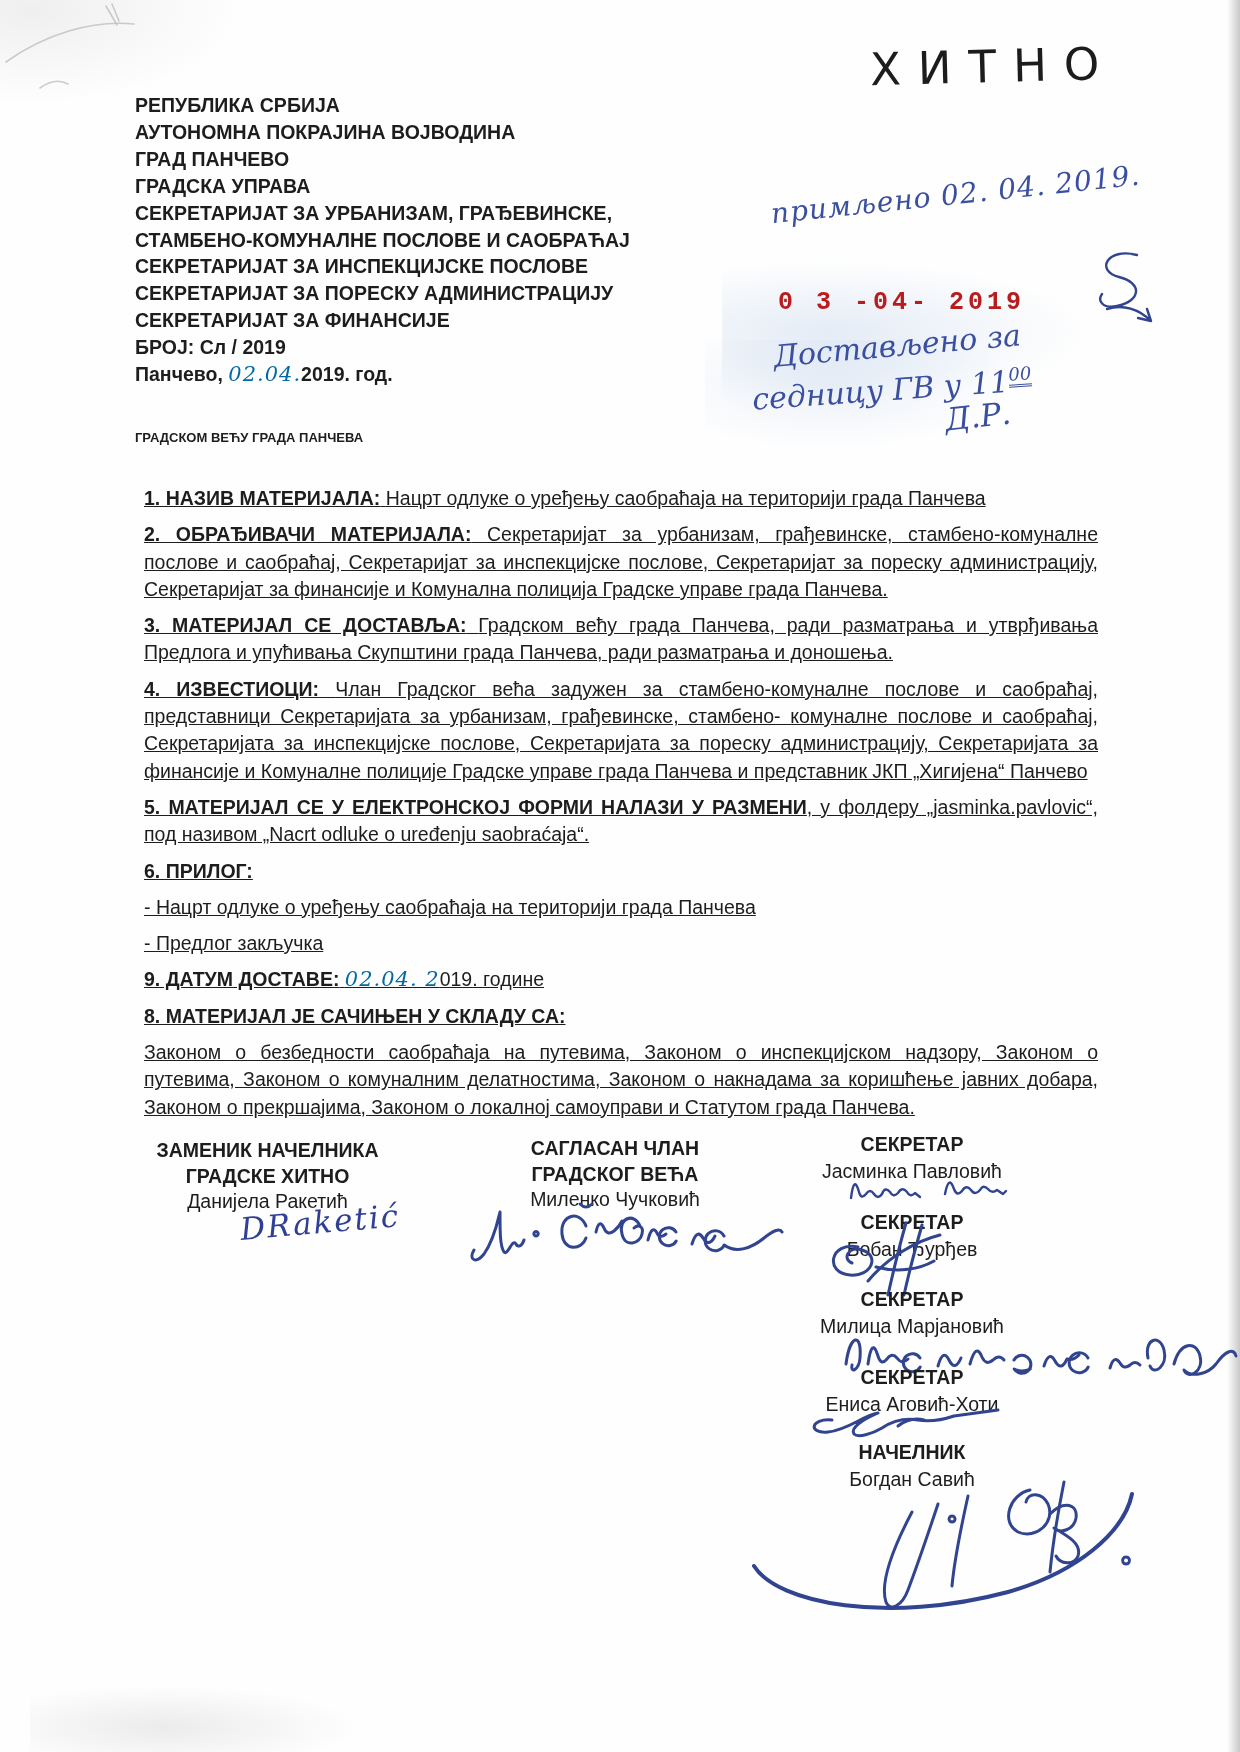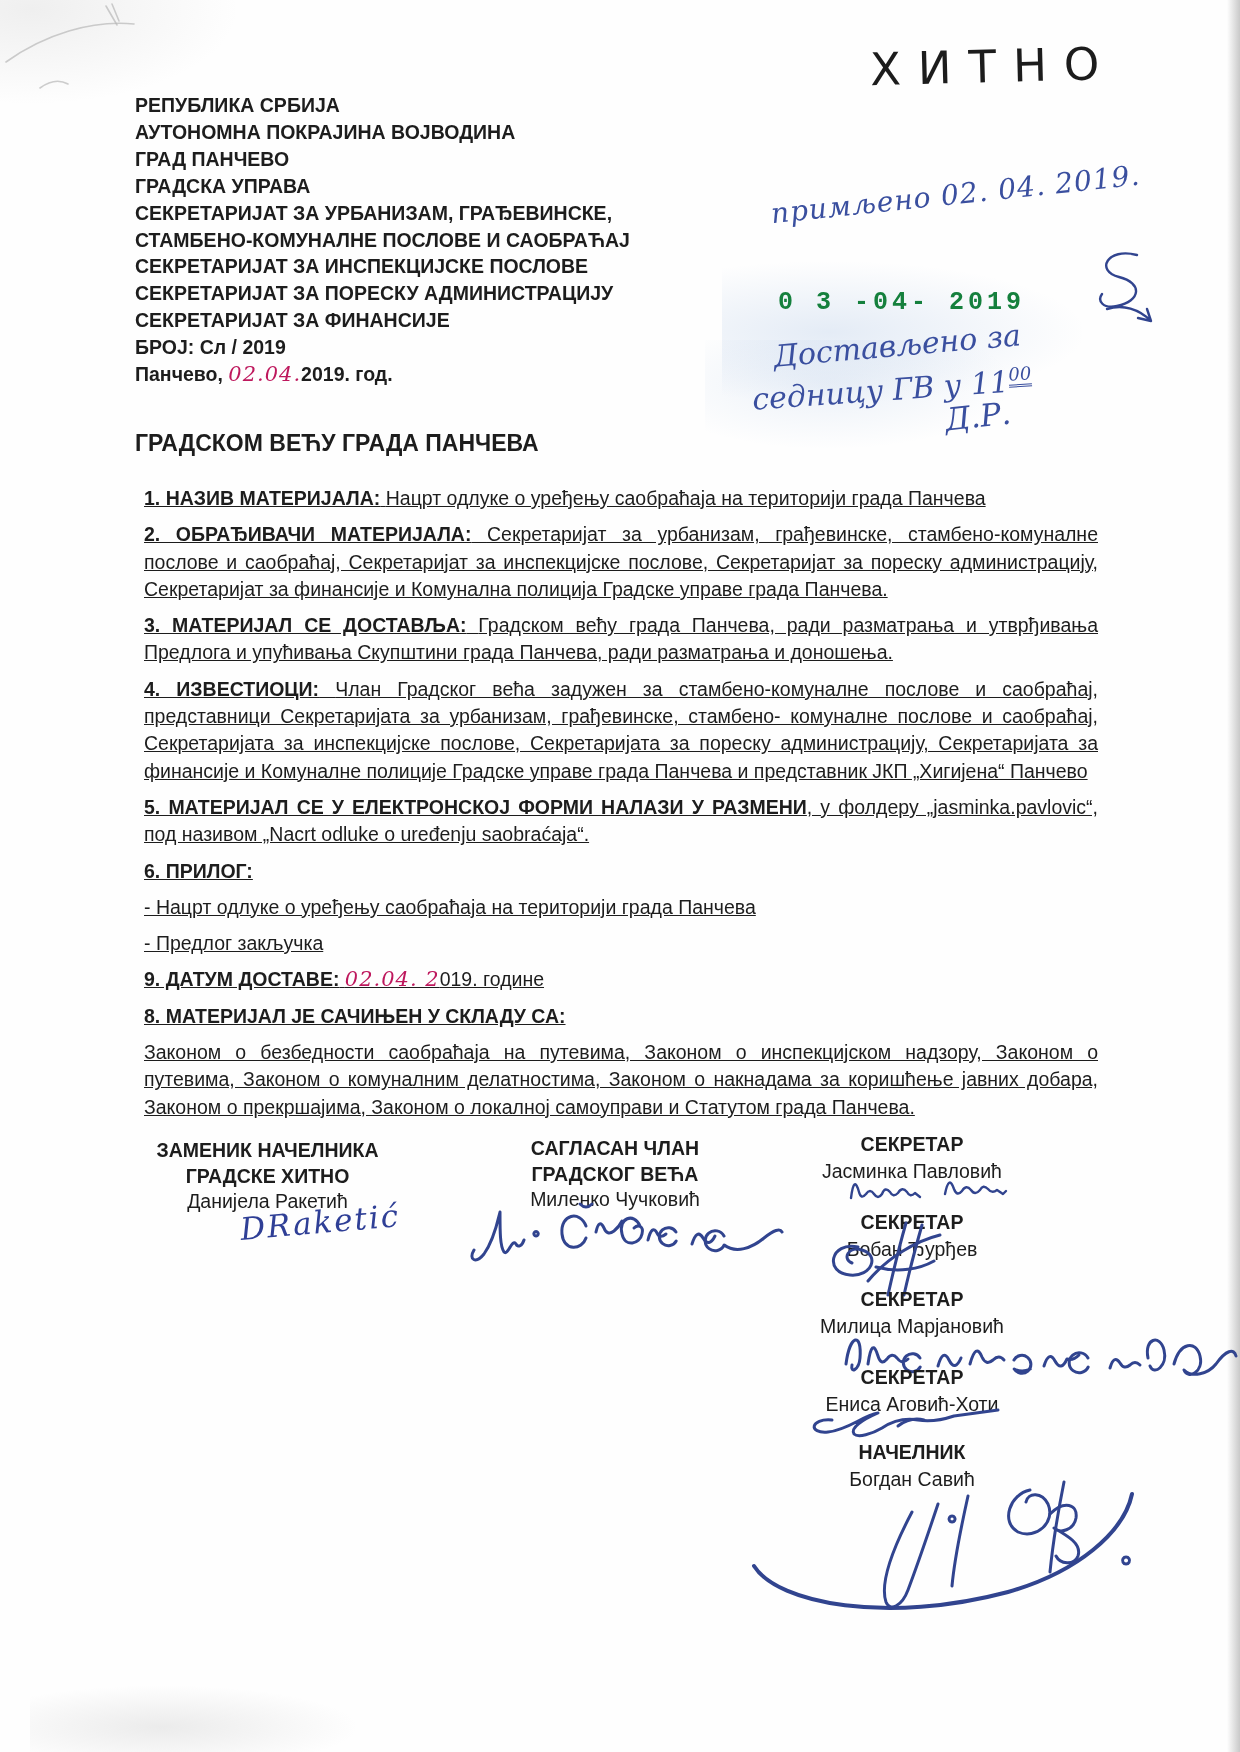--- a/index.html
+++ b/index.html
@@ -11,52 +11,52 @@
   }
   .scan-edge-right{position:absolute;top:0;right:0;width:13px;height:100%;
     background:linear-gradient(to right,rgba(190,190,190,0),#c9c9c9);}
   .scan-smudge-bl{position:absolute;left:30px;top:1685px;width:330px;height:70px;
     background:radial-gradient(ellipse at 40% 60%,rgba(150,150,150,0.18),rgba(150,150,150,0) 70%);}
   .scan-smudge-tl{position:absolute;left:-20px;top:-15px;width:260px;height:120px;
     background:radial-gradient(ellipse at 20% 20%,rgba(170,170,170,0.18),rgba(170,170,170,0) 70%);}
 
   .header-block{position:absolute;left:135px;top:92px;
     font-size:19.5px;line-height:26.9px;font-weight:bold;white-space:nowrap;}
-  .addressee{position:absolute;left:135px;top:430px;font-size:23px;font-weight:bold;}
+  .addressee{position:absolute;left:135px;top:430px;font-size:13px;font-weight:bold;}
 
   .body-block{position:absolute;left:135px;top:476px;width:972px;
     font-size:19.5px;line-height:27.3px;text-align:justify;}
   .body-block p{margin:9px;text-decoration:underline;}
   .item-label{font-weight:bold;}
 
   .sig-col{position:absolute;text-align:center;font-size:19.5px;line-height:25.5px;}
   .sig-title{font-weight:bold;}
   .sig-name{font-weight:normal;}
 
   .hand{font-family:"DejaVu Serif",serif;font-style:italic;}
   .ink-blue{color:#3a4f9f;}
 
   .urgent{position:absolute;left:870px;top:40px;font-family:"DejaVu Sans",sans-serif;
     font-size:45px;letter-spacing:17px;color:#1c1c1c;transform:rotate(-1.5deg);white-space:nowrap;}
 
   .received-note{position:absolute;left:770px;top:178px;font-size:28px;letter-spacing:1px;
     transform:rotate(-6deg);white-space:nowrap;}
-  .stamp-date{position:absolute;left:778px;top:288px;color:#15803d;
+  .stamp-date{position:absolute;left:778px;top:288px;color:#b91c1c;
     font-family:"Liberation Mono",monospace;font-weight:bold;font-size:25px;letter-spacing:4px;white-space:nowrap;}
   .stamp-blot1{position:absolute;left:722px;top:262px;width:360px;height:140px;
     background:radial-gradient(ellipse at 30% 50%,rgba(100,145,205,0.17),rgba(100,145,205,0) 72%);}
   .stamp-blot2{position:absolute;left:705px;top:340px;width:310px;height:110px;
     background:radial-gradient(ellipse at 40% 40%,rgba(100,145,205,0.12),rgba(100,145,205,0) 70%);}
   .delivery-line1{position:absolute;left:773px;top:328px;font-size:30px;transform:rotate(-5deg);white-space:nowrap;}
   .delivery-line2{position:absolute;left:752px;top:372px;font-size:30px;transform:rotate(-4deg);white-space:nowrap;}
   .delivery-sup{font-size:18px;vertical-align:super;border-bottom:3px double #3a4f9f;}
   .delivery-initials{position:absolute;left:945px;top:398px;font-size:31px;transform:rotate(-6deg);white-space:nowrap;}
 
   .overdate{font-family:"DejaVu Serif",serif;font-style:italic;font-weight:normal;
-    font-size:21px;color:#be185d;letter-spacing:1px;}
+    font-size:21px;color:#0369a1;letter-spacing:1px;}
 
   .autograph-text{position:absolute;left:240px;top:1204px;font-size:31px;letter-spacing:2px;
     color:#2f3f96;transform:rotate(-5deg);white-space:nowrap;}
   .sigsvg{position:absolute;}
   .sigsvg path{fill:none;stroke:#31448f;stroke-width:3;stroke-linecap:round;stroke-linejoin:round;}
   .sigsvg.thin path{stroke-width:2.4;}
   .pencil path{stroke:#b8b8b8;stroke-width:1.6;opacity:0.7;fill:none;stroke-linecap:round;}
 </style>
 </head>
 <body>

